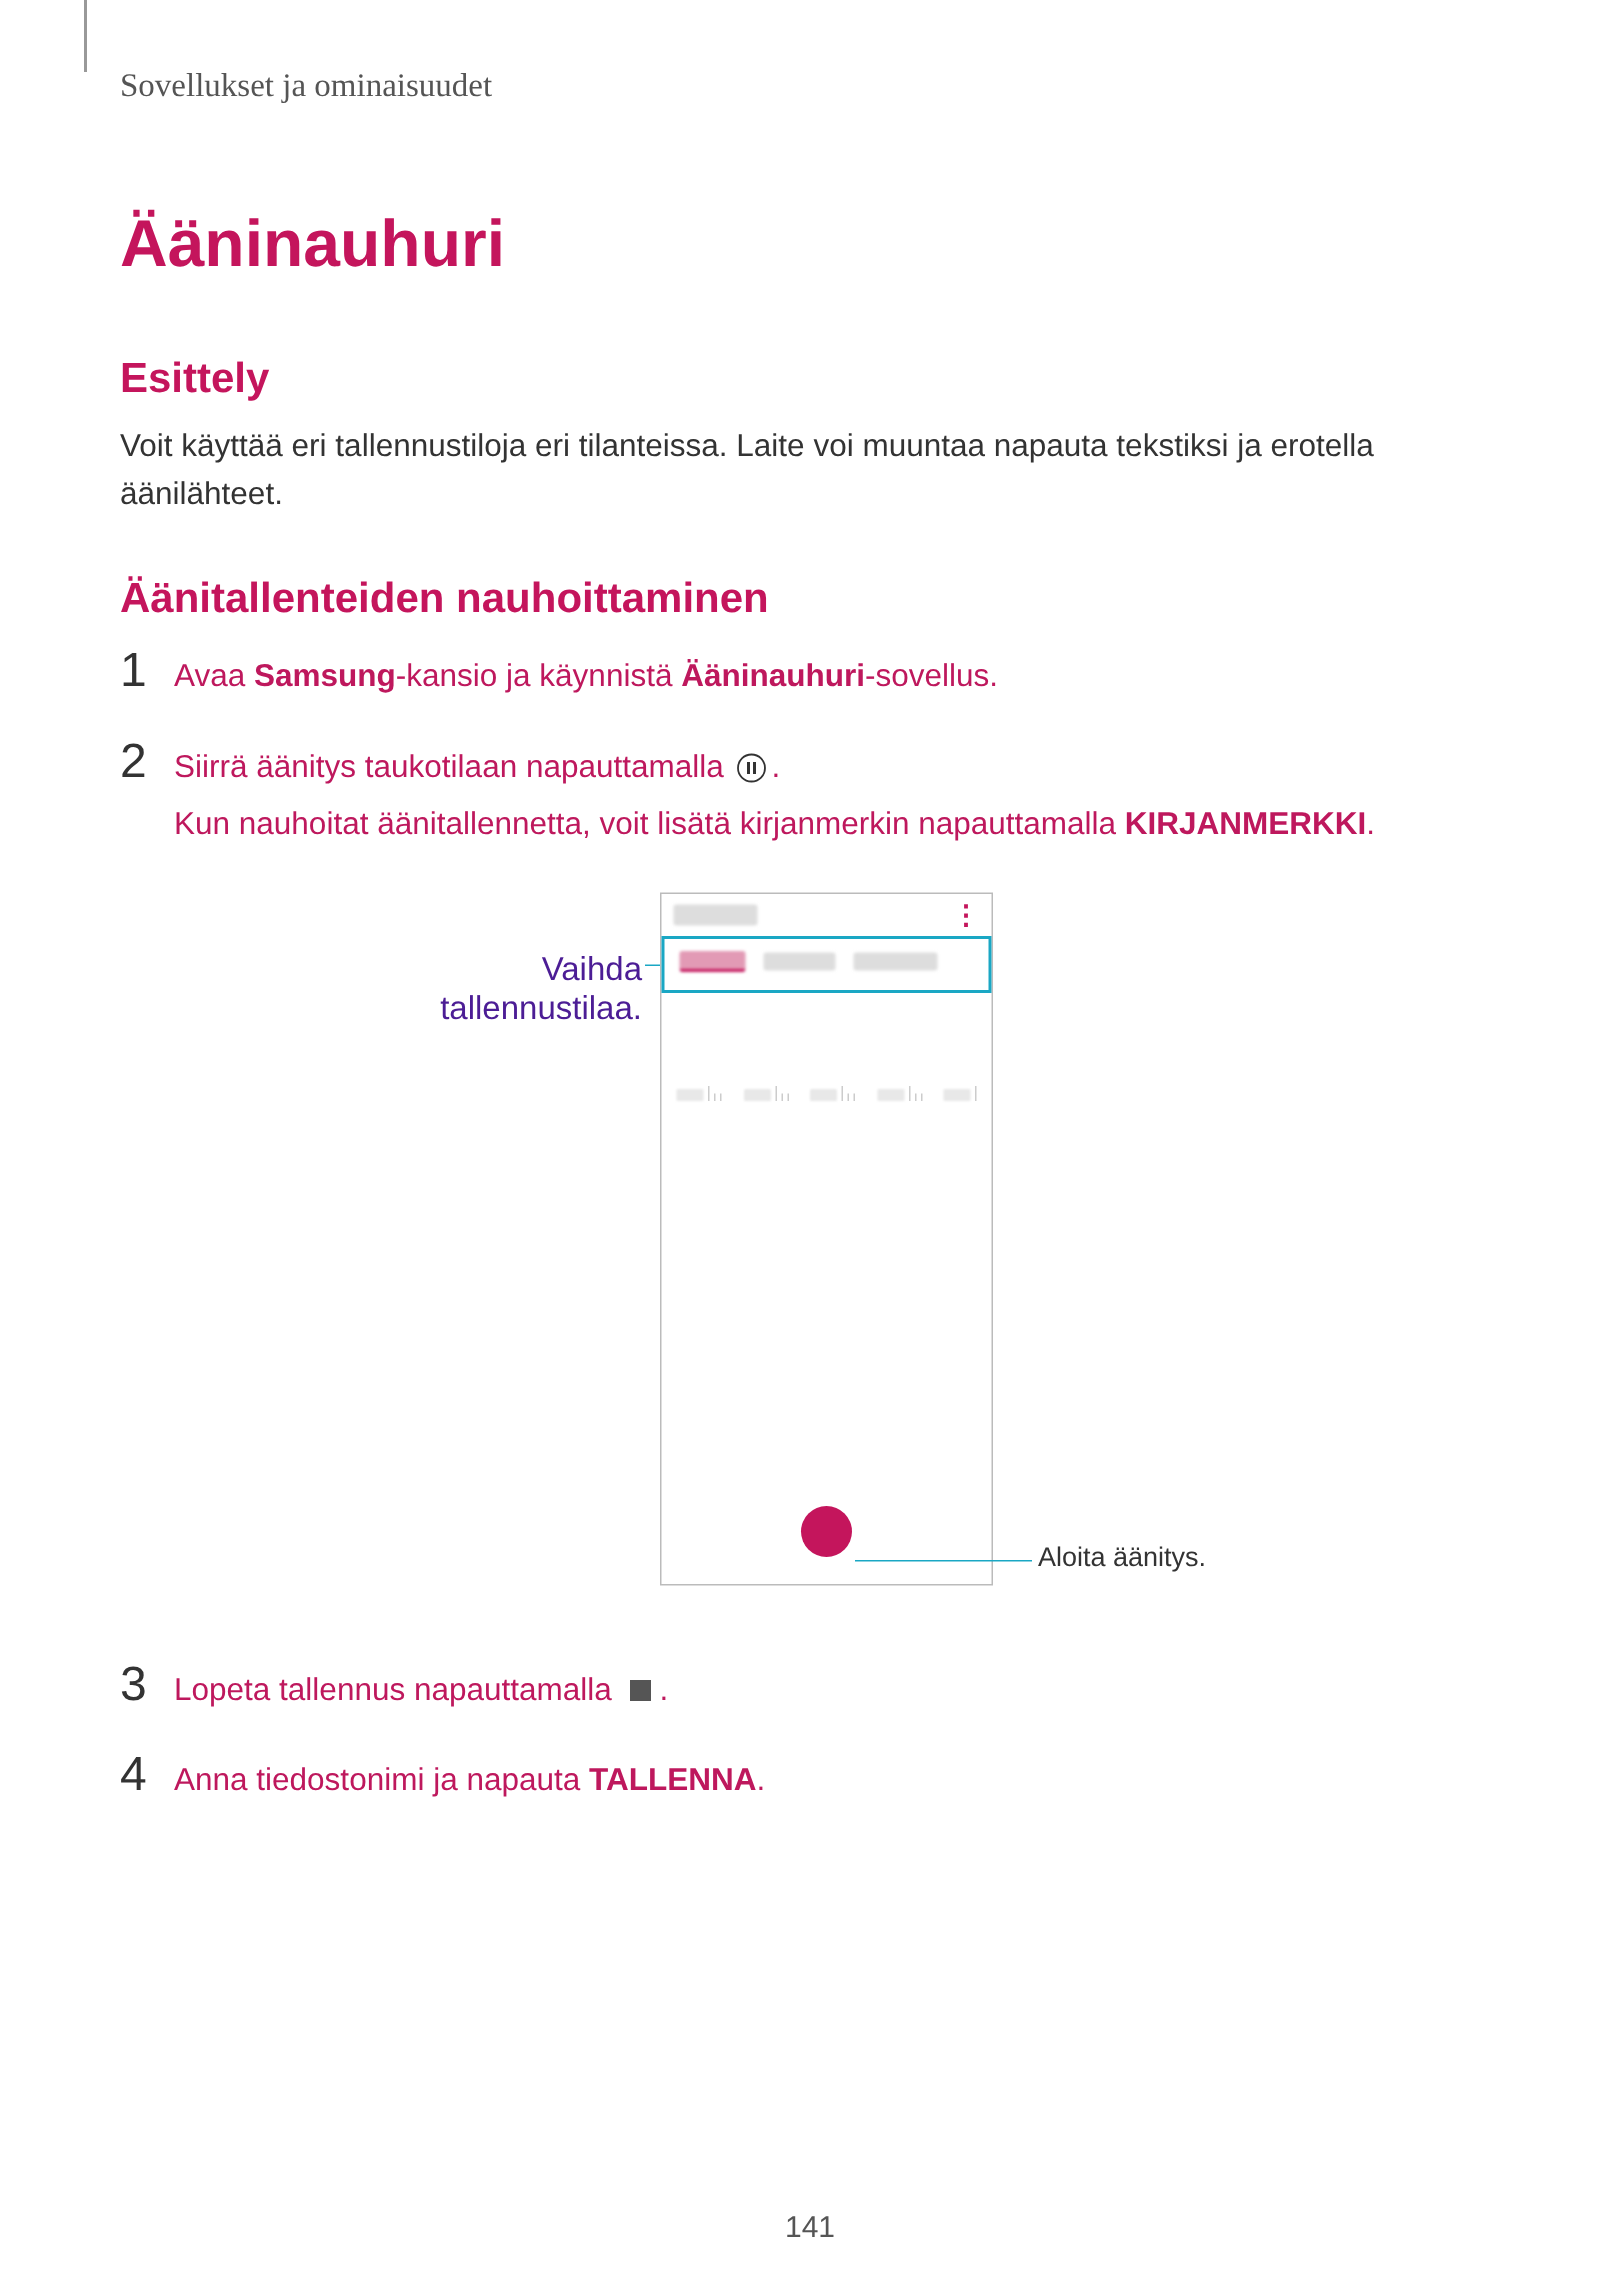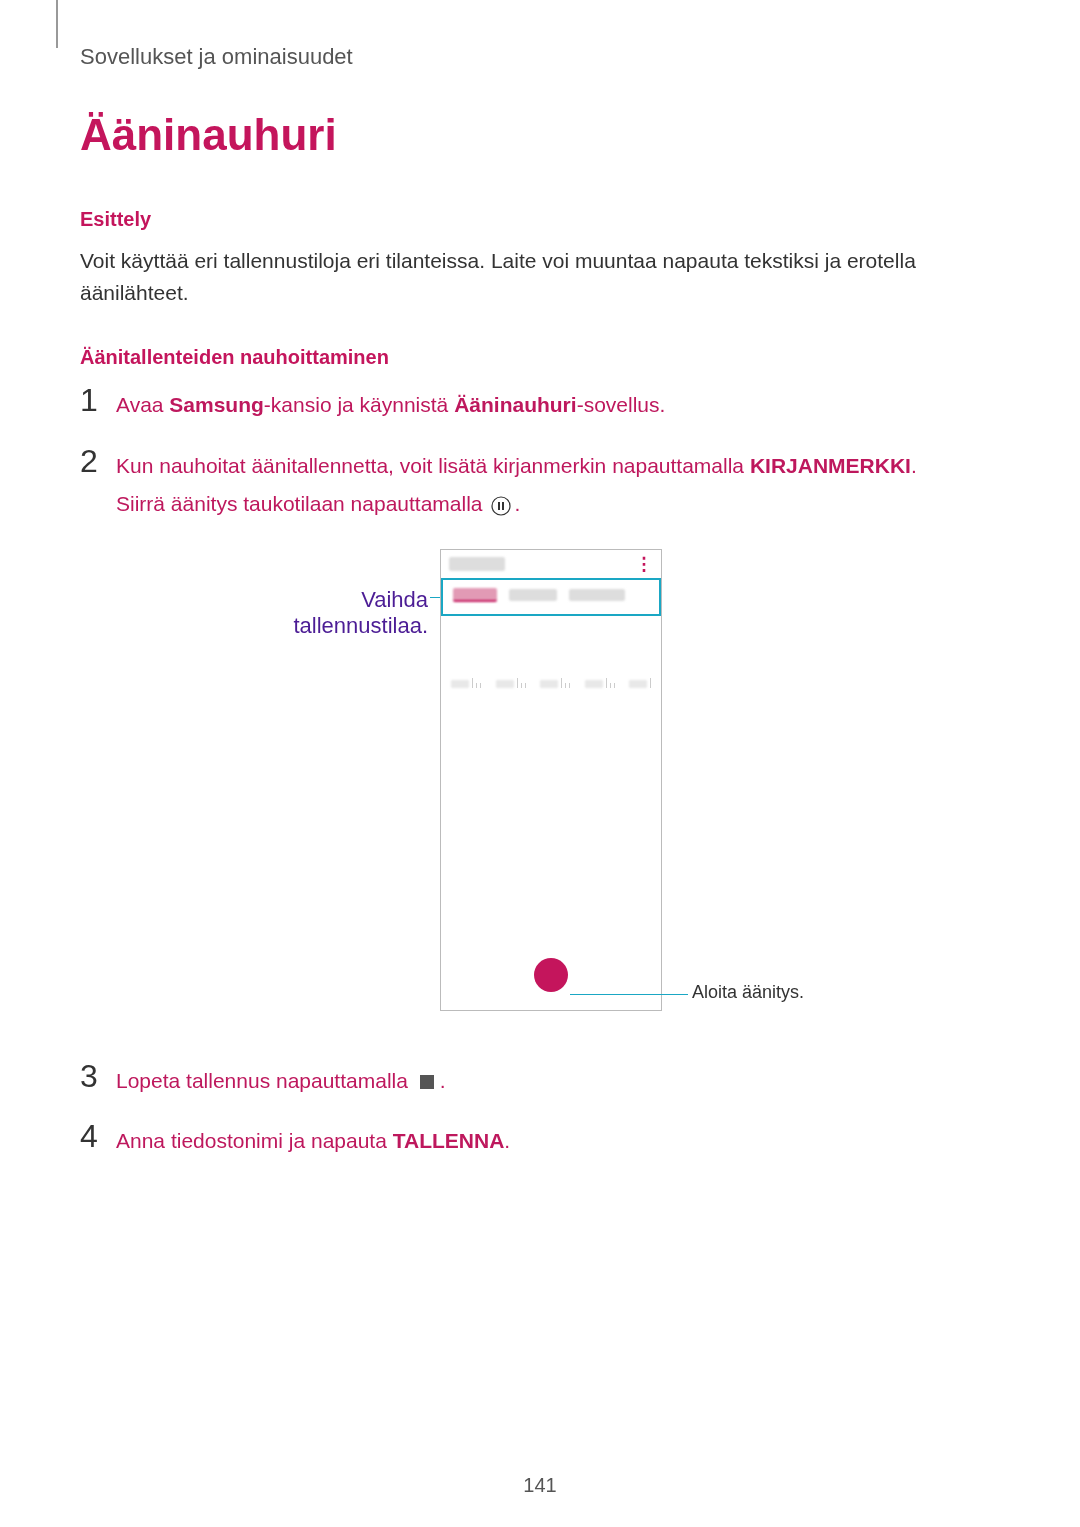--- a/index.html
+++ b/index.html
@@ -20,32 +20,33 @@
     position: absolute;
     left: 56px;
     top: 0;
     width: 2px;
     height: 48px;
     background: #999;
   }
   .running-head {
     font-size: 22px;
     color: #555;
-    margin: 0 0 40px 0;
+    margin: 0 0 68px 0;
     padding-top: 4px;
+    font-family: Liberation Serif, serif;
   }
   h1.title {
     color: #c4155c;
     font-size: 44px;
     font-weight: bold;
     margin: 0 0 48px 0;
   }
   h2.section {
     color: #c4155c;
-    font-size: 20px;
+    font-size: 28px;
     font-weight: bold;
     margin: 0 0 14px 0;
   }
   p.body {
     font-size: 21px;
     line-height: 1.5;
     margin: 0 0 38px 0;
     color: #333;
   }
   .steps {
@@ -249,32 +250,32 @@
     <div class="step">
       <div class="step-num">1</div>
       <div class="step-body">
         <span>Avaa </span><span class="bold">Samsung</span><span>-kansio ja käynnistä </span><span class="bold">Ääninauhuri</span><span>-sovellus.</span>
       </div>
     </div>
 
     <div class="step">
       <div class="step-num">2</div>
       <div class="step-body">
-        <div class="line">
-          <span>Kun nauhoitat äänitallennetta, voit lisätä kirjanmerkin napauttamalla </span><span class="bold">KIRJANMERKKI</span><span>.</span>
-        </div>
         <div class="line">
           <span>Siirrä äänitys taukotilaan napauttamalla </span><span class="inline-icon">
               <svg width="20" height="20" viewBox="0 0 20 20">
                 <circle cx="10" cy="10" r="9" fill="none" stroke="#333" stroke-width="1.2"></circle>
                 <rect x="7" y="6" width="2" height="8" fill="#333"></rect>
                 <rect x="11" y="6" width="2" height="8" fill="#333"></rect>
               </svg>
             </span><span>.</span>
         </div>
+        <div class="line">
+          <span>Kun nauhoitat äänitallennetta, voit lisätä kirjanmerkin napauttamalla </span><span class="bold">KIRJANMERKKI</span><span>.</span>
+        </div>
       </div>
     </div>
   </div>
 
   <div class="figure-wrap">
     <div class="callout-left">Vaihda tallennustilaa.</div>
     <div class="callout-line-left"></div>
 
     <div class="phone">
       <div class="phone-statusbar">

